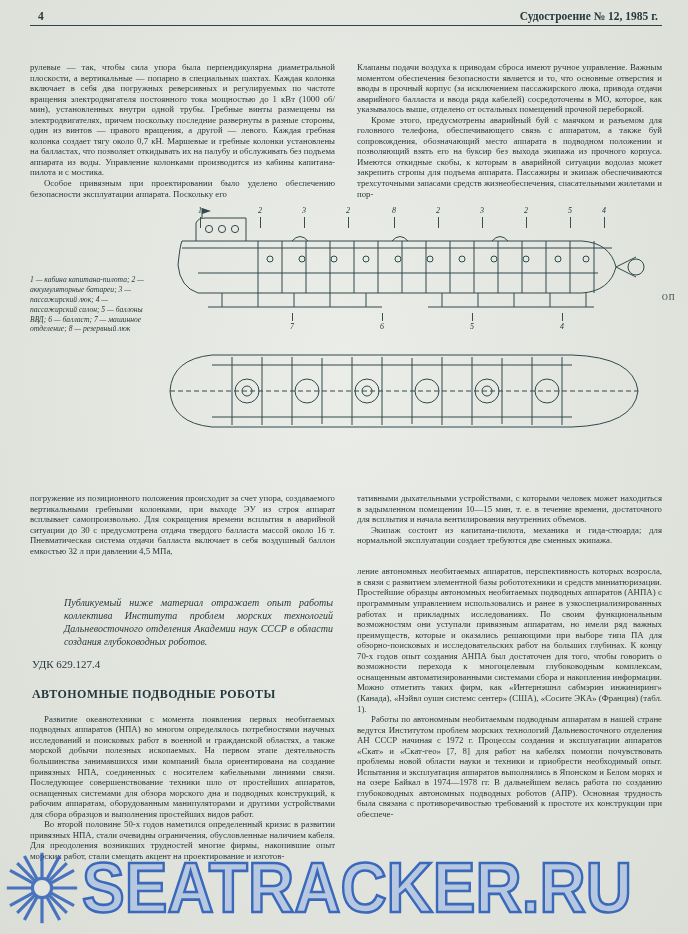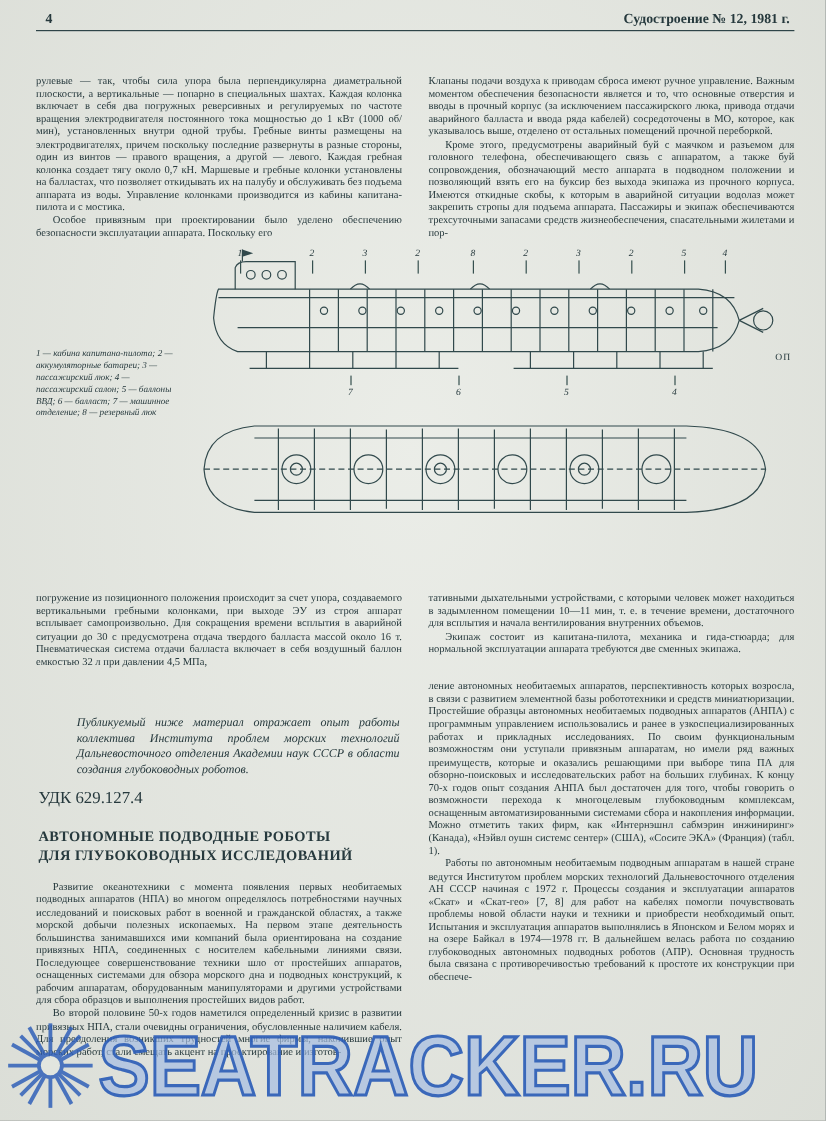--- a/index.html
+++ b/index.html
@@ -21,53 +21,53 @@
   .header-rule { border-top:1.3px solid #2e4448; margin:0 0 8px 0; }
   
   .cols { display:flex; gap:22px;margin-top:36px; }
   .col { flex:1; text-align:justify; font-size:8.8px; line-height:1.2; }
   .col p { margin:0; }
   .col p.ind { text-indent:14px; }
   
   .figure { position:relative; height:252px; margin:6px 0 2px 0; }
   .fig-caption { position:absolute; left:0; top:64px; width:116px; }
   .fig-cap-title { font-weight:bold; font-size:9px; line-height:1.25; }
-  .fig-cap-legend { font-style:italic; font-size:7.6px; line-height:1.3; margin-top:21px; }
+  .fig-cap-legend { font-style:italic; font-size:7.6px; line-height:1.3; margin-top:6px; }
   .fig-canvas { position:absolute; left:112px; top:2px; width:520px; height:250px; }
   .fig-canvas svg { width:520px; height:250px; display:block; }
   .callout { position:absolute; font-size:8px; font-style:italic; line-height:1;
              text-align:center; width:10px; margin-left:-5px; color:#26393d; }
   .callout.t::after { content:""; display:block; width:1px; height:11px; background:#36504f; margin:2px auto 0; }
   .callout.b::before { content:""; display:block; width:1px; height:8px; background:#36504f; margin:0 auto 2px; }
   .fig-side-label { position:absolute; font-size:8px; letter-spacing:1px; }
   
   .note { font-style:italic; font-size:10px; line-height:1.3; text-align:justify;
           padding:0 2px 0 34px; margin:30px 0 10px 0; }
-  .udk { font-size:14px; margin:0 0 14px 2px; }
+  .udk { font-size:11px; margin:0 0 14px 2px; }
   .article-title { font-weight:bold; font-size:12px; line-height:1.35; letter-spacing:.4px;
                    margin:0 0 12px 2px; }
   .section-article { margin-top:10px; }
   
   .watermark { position:absolute; left:0; right:0; bottom:2px; height:88px;
                display:flex; align-items:center; opacity:.93; pointer-events:none; }
   .wm-star { width:80px; height:80px; flex:0 0 auto; margin-left:2px; }
   .wm-text { font-family:"Liberation Sans", sans-serif; font-weight:bold; font-size:64px;
              letter-spacing:0px; white-space:nowrap; transform:scaleY(1.1); transform-origin:left center;
              color:rgba(235,243,253,0.45);
              -webkit-text-stroke:2.4px #2e5fb8;
              text-shadow:0 0 1px rgba(46,95,184,.5); }
 </style>
 </head>
 <body>
 
 <div class="page">
 
   <div class="header">
     <span>4</span>
-    <span>Судостроение № 12, 1981 г.</span>
+    <span>Судостроение № 12, 1985 г.</span>
   </div>
   <div class="header-rule"></div>
 
   <div class="cols">
     <div class="col">
       <p>рулевые — так, чтобы сила упора была перпендикулярна диаметральной плоскости, а вертикальные — попарно в специальных шахтах. Каждая колонка включает в себя два погружных реверсивных и регулируемых по частоте вращения электродвигателя постоянного тока мощностью до 1 кВт (1000 об/мин), установленных внутри одной трубы. Гребные винты размещены на электродвигателях, причем поскольку последние развернуты в разные стороны, один из винтов — правого вращения, а другой — левого. Каждая гребная колонка создает тягу около 0,7 кН. Маршевые и гребные колонки установлены на балластах, что позволяет откидывать их на палубу и обслуживать без подъема аппарата из воды. Управление колонками производится из кабины капитана-пилота и с мостика.</p>
       <p class="ind">Особое привязным при проектировании было уделено обеспечению безопасности эксплуатации аппарата. Поскольку его</p>
     </div>
     <div class="col">
       <p>Клапаны подачи воздуха к приводам сброса имеют ручное управление. Важным моментом обеспечения безопасности является и то, что основные отверстия и вводы в прочный корпус (за исключением пассажирского люка, привода отдачи аварийного балласта и ввода ряда кабелей) сосредоточены в МО, которое, как указывалось выше, отделено от остальных помещений прочной переборкой.</p>
@@ -138,41 +138,40 @@
       <span class="callout t" style="left:252px; top:0;">8</span>
       <span class="callout t" style="left:296px; top:0;">2</span>
       <span class="callout t" style="left:340px; top:0;">3</span>
       <span class="callout t" style="left:384px; top:0;">2</span>
       <span class="callout t" style="left:428px; top:0;">5</span>
       <span class="callout t" style="left:462px; top:0;">4</span>
       <span class="callout b" style="left:150px; top:106px;">7</span>
       <span class="callout b" style="left:240px; top:106px;">6</span>
       <span class="callout b" style="left:330px; top:106px;">5</span>
       <span class="callout b" style="left:420px; top:106px;">4</span>
-      <span class="fig-side-label" style="left:504px; top:86px;">ОП</span>
+      <span class="fig-side-label" style="left:520px; top:86px;">ОП</span>
     </div>
   </div>
 
   <div class="cols">
     <div class="col">
       <p>погружение из позиционного положения происходит за счет упора, создаваемого вертикальными гребными колонками, при выходе ЭУ из строя аппарат всплывает самопроизвольно. Для сокращения времени всплытия в аварийной ситуации до 30 с предусмотрена отдача твердого балласта массой около 16 т. Пневматическая система отдачи балласта включает в себя воздушный баллон емкостью 32 л при давлении 4,5 МПа,</p>
     </div>
     <div class="col">
-      <p>тативными дыхательными устройствами, с которыми человек может находиться в задымленном помещении 10—11 мин, т. е. в течение времени, достаточного для всплытия и начала вентилирования внутренних объемов.</p>
-      <p class="ind">Экипаж состоит из капитана-пилота, механика и гида-стюарда; для нормальной эксплуатации аппарата требуются две сменных экипажа.</p>
+      <p>тативными дыхательными устройствами, с которыми человек может находиться в задымленном помещении 10—15 мин, т. е. в течение времени, достаточного для всплытия и начала вентилирования внутренних объемов.</p>
+      <p class="ind">Экипаж состоит из капитана-пилота, механика и гида-стюарда; для нормальной эксплуатации создает требуются две сменных экипажа.</p>
     </div>
   </div>
 
   <div class="cols section-article">
     <div class="col">
       <div class="note">Публикуемый ниже материал отражает опыт работы коллектива Института проблем морских технологий Дальневосточного отделения Академии наук СССР в области создания глубоководных роботов.</div>
       <div class="udk">УДК 629.127.4</div>
       <div class="article-title">
         <div>АВТОНОМНЫЕ ПОДВОДНЫЕ РОБОТЫ</div>
-        <div>ДЛЯ ГЛУБОКОВОДНЫХ ИССЛЕДОВАНИЙ</div>
       </div>
       <p class="ind">Развитие океанотехники с момента появления первых необитаемых подводных аппаратов (НПА) во многом определялось потребностями научных исследований и поисковых работ в военной и гражданской областях, а также морской добычи полезных ископаемых. На первом этапе деятельность большинства занимавшихся ими компаний была ориентирована на создание привязных НПА, соединенных с носителем кабельными линиями связи. Последующее совершенствование техники шло от простейших аппаратов, оснащенных системами для обзора морского дна и подводных конструкций, к рабочим аппаратам, оборудованным манипуляторами и другими устройствами для сбора образцов и выполнения простейших видов работ.</p>
       <p class="ind">Во второй половине 50-х годов наметился определенный кризис в развитии привязных НПА, стали очевидны ограничения, обусловленные наличием кабеля. Для преодоления возникших трудностей многие фирмы, накопившие опыт морских работ, стали смещать акцент на проектирование и изготов-</p>
     </div>
     <div class="col">
       <p>ление автономных необитаемых аппаратов, перспективность которых возросла, в связи с развитием элементной базы робототехники и средств миниатюризации. Простейшие образцы автономных необитаемых подводных аппаратов (АНПА) с программным управлением использовались и ранее в узкоспециализированных работах и прикладных исследованиях. По своим функциональным возможностям они уступали привязным аппаратам, но имели ряд важных преимуществ, которые и оказались решающими при выборе типа ПА для обзорно-поисковых и исследовательских работ на больших глубинах. К концу 70-х годов опыт создания АНПА был достаточен для того, чтобы говорить о возможности перехода к многоцелевым глубоководным комплексам, оснащенным автоматизированными системами сбора и накопления информации. Можно отметить таких фирм, как «Интернэшнл сабмэрин инжиниринг» (Канада), «Нэйвл оушн системс сентер» (США), «Сосите ЭКА» (Франция) (табл. 1).</p>
       <p class="ind">Работы по автономным необитаемым подводным аппаратам в нашей стране ведутся Институтом проблем морских технологий Дальневосточного отделения АН СССР начиная с 1972 г. Процессы создания и эксплуатации аппаратов «Скат» и «Скат-гео» [7, 8] для работ на кабелях помогли почувствовать проблемы новой области науки и техники и приобрести необходимый опыт. Испытания и эксплуатация аппаратов выполнялись в Японском и Белом морях и на озере Байкал в 1974—1978 гг. В дальнейшем велась работа по созданию глубоководных автономных подводных роботов (АПР). Основная трудность была связана с противоречивостью требований к простоте их конструкции при обеспече-</p>
     </div>
   </div>
 

